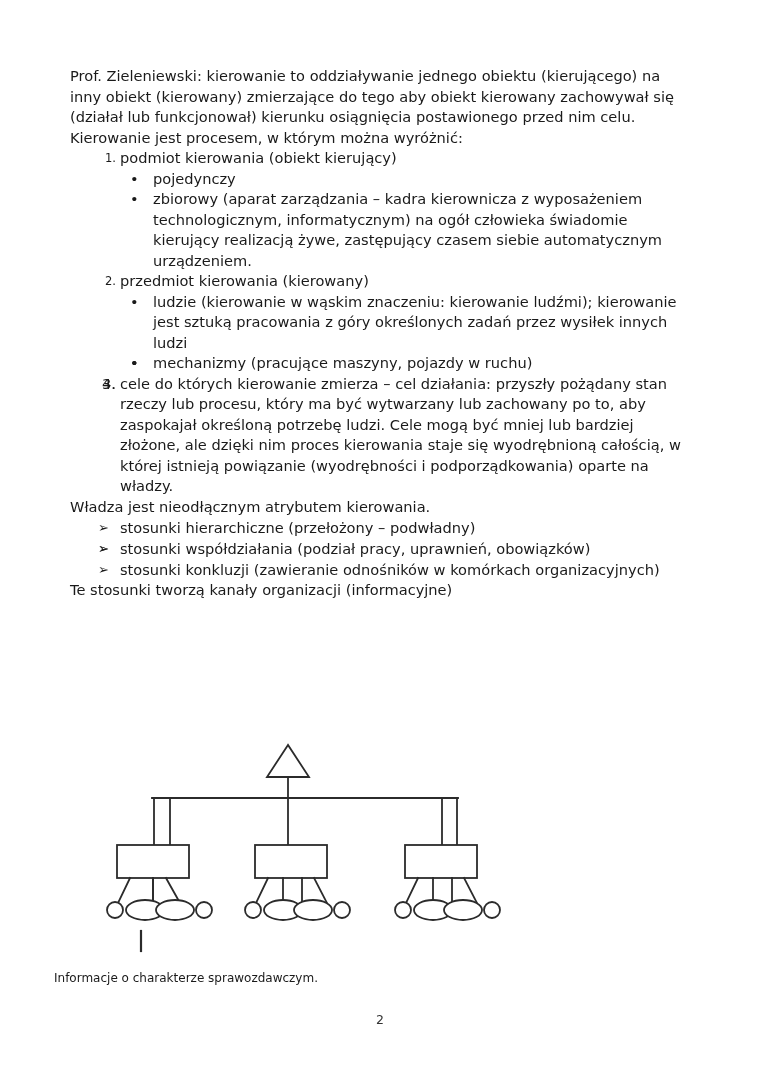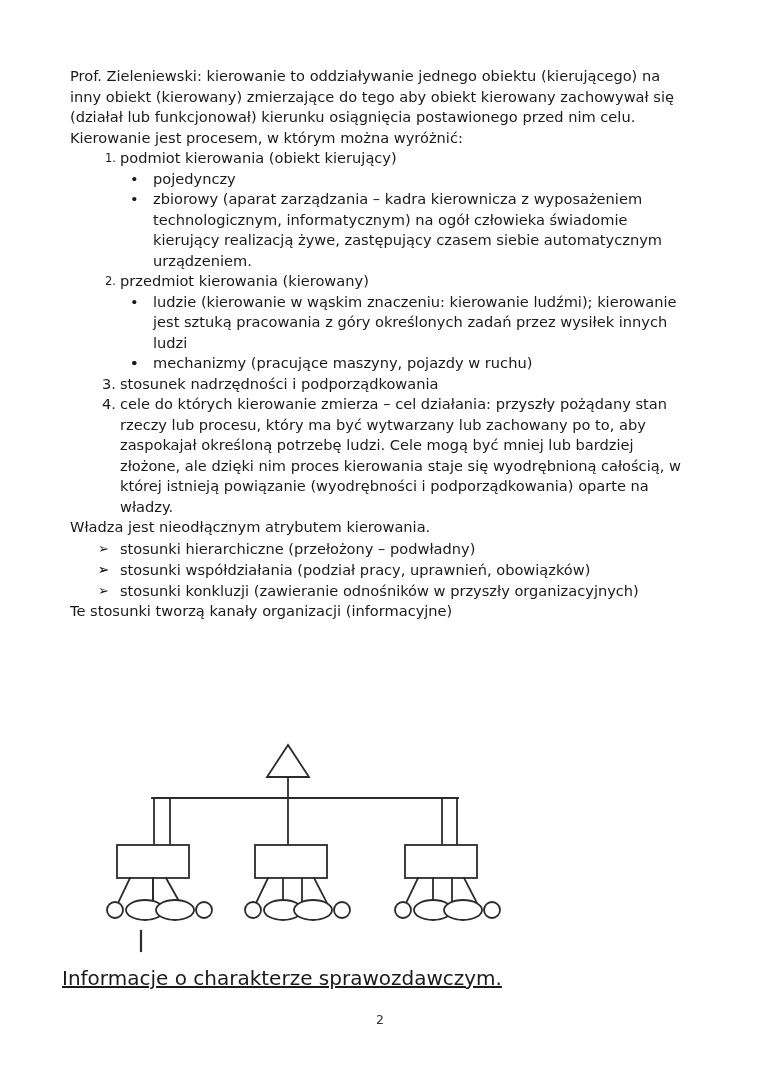--- a/index.html
+++ b/index.html
@@ -107,25 +107,24 @@
     position: absolute;
     left: 70px;
     top: 735px;
     width: 500px;
     height: 225px;
   }
   .diagram-wrap svg { display: block; }
 
   .closing {
     position: absolute;
-    left: 62px;
+    left: 54px;
     top: 968px;
-    font-size: 20px;
-    line-height: 20.5px;
-    text-decoration: underline;
+    font-size: 12px;
+    line-height: 20.5px;
   }
   .pagenum {
     position: absolute;
     left: 0;
     top: 1012px;
     width: 760px;
     text-align: center;
     font-size: 12.5px;
     color: #333;
   }
@@ -171,21 +170,20 @@
           </li>
           <li class="bullet-item">
             <span class="dot-marker">•</span>
             <span>mechanizmy (pracujące maszyny, pojazdy w ruchu)</span>
           </li>
         </ul>
       </li>
 
       <li class="num-item">
         <span class="num-marker big">3.</span>
-        <span>stosunek nadrzędności i podporządkowania</span>
       </li>
 
       <li class="num-item">
         <span class="num-marker big">4.</span>
         <span>cele do których kierowanie zmierza – cel działania: przyszły pożądany stan rzeczy lub procesu, który ma być wytwarzany lub zachowany po to, aby zaspokajał określoną potrzebę ludzi. Cele mogą być mniej lub bardziej złożone, ale dzięki nim proces kierowania staje się wyodrębnioną całością, w której istnieją powiązanie (wyodrębności i podporządkowania) oparte na władzy.</span>
       </li>
 
     </ul>
 
     <p class="para gap-para">Władza jest nieodłącznym atrybutem kierowania.</p>
@@ -198,21 +196,21 @@
       </li>
       <li class="arrow-item">
         <span class="arrow-marker">➢</span>
       </li>
       <li class="arrow-item">
         <span class="arrow-marker">➢</span>
         <span>stosunki współdziałania (podział pracy, uprawnień, obowiązków)</span>
       </li>
       <li class="arrow-item">
         <span class="arrow-marker">➢</span>
-        <span>stosunki konkluzji (zawieranie odnośników w przyszły organizacyjnych)</span>
+        <span>stosunki konkluzji (zawieranie odnośników w komórkach organizacyjnych)</span>
       </li>
     </ul>
 
     <p class="para gap-para">Te stosunki tworzą kanały organizacji (informacyjne)</p>
 
   </div>
 
   <div class="diagram-wrap">
     <svg width="500" height="225" viewBox="0 0 500 225" xmlns="http://www.w3.org/2000/svg">
       <g fill="none" stroke="#2b2b2b" stroke-width="1.8" stroke-linecap="square">

